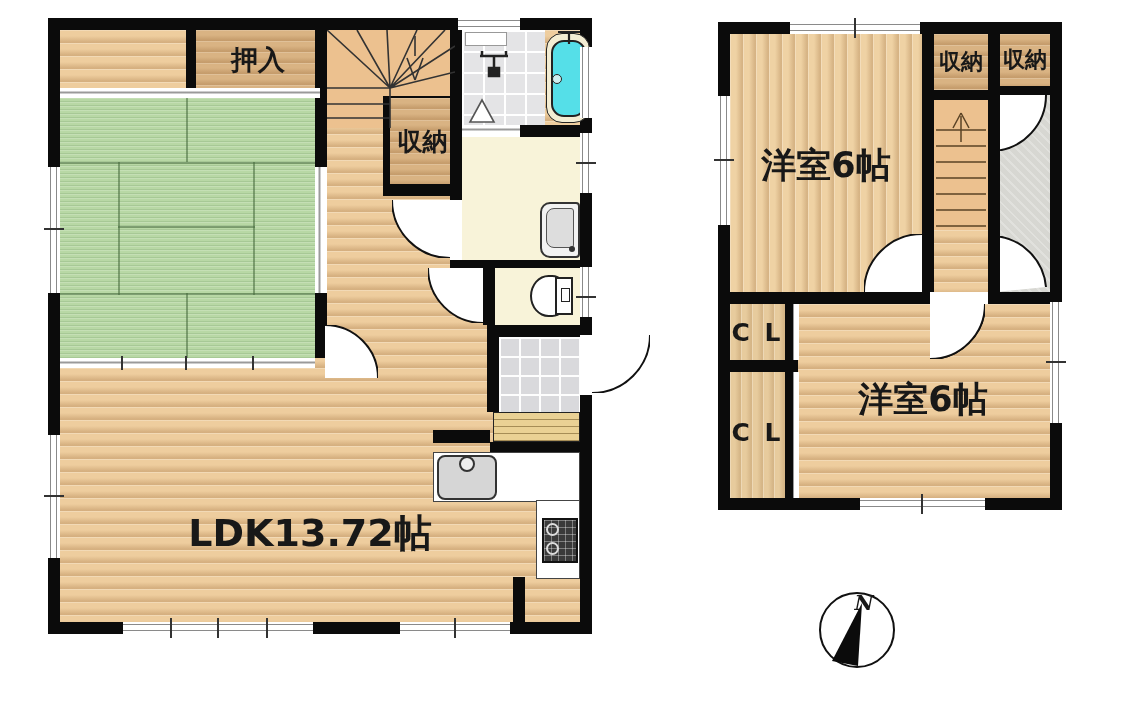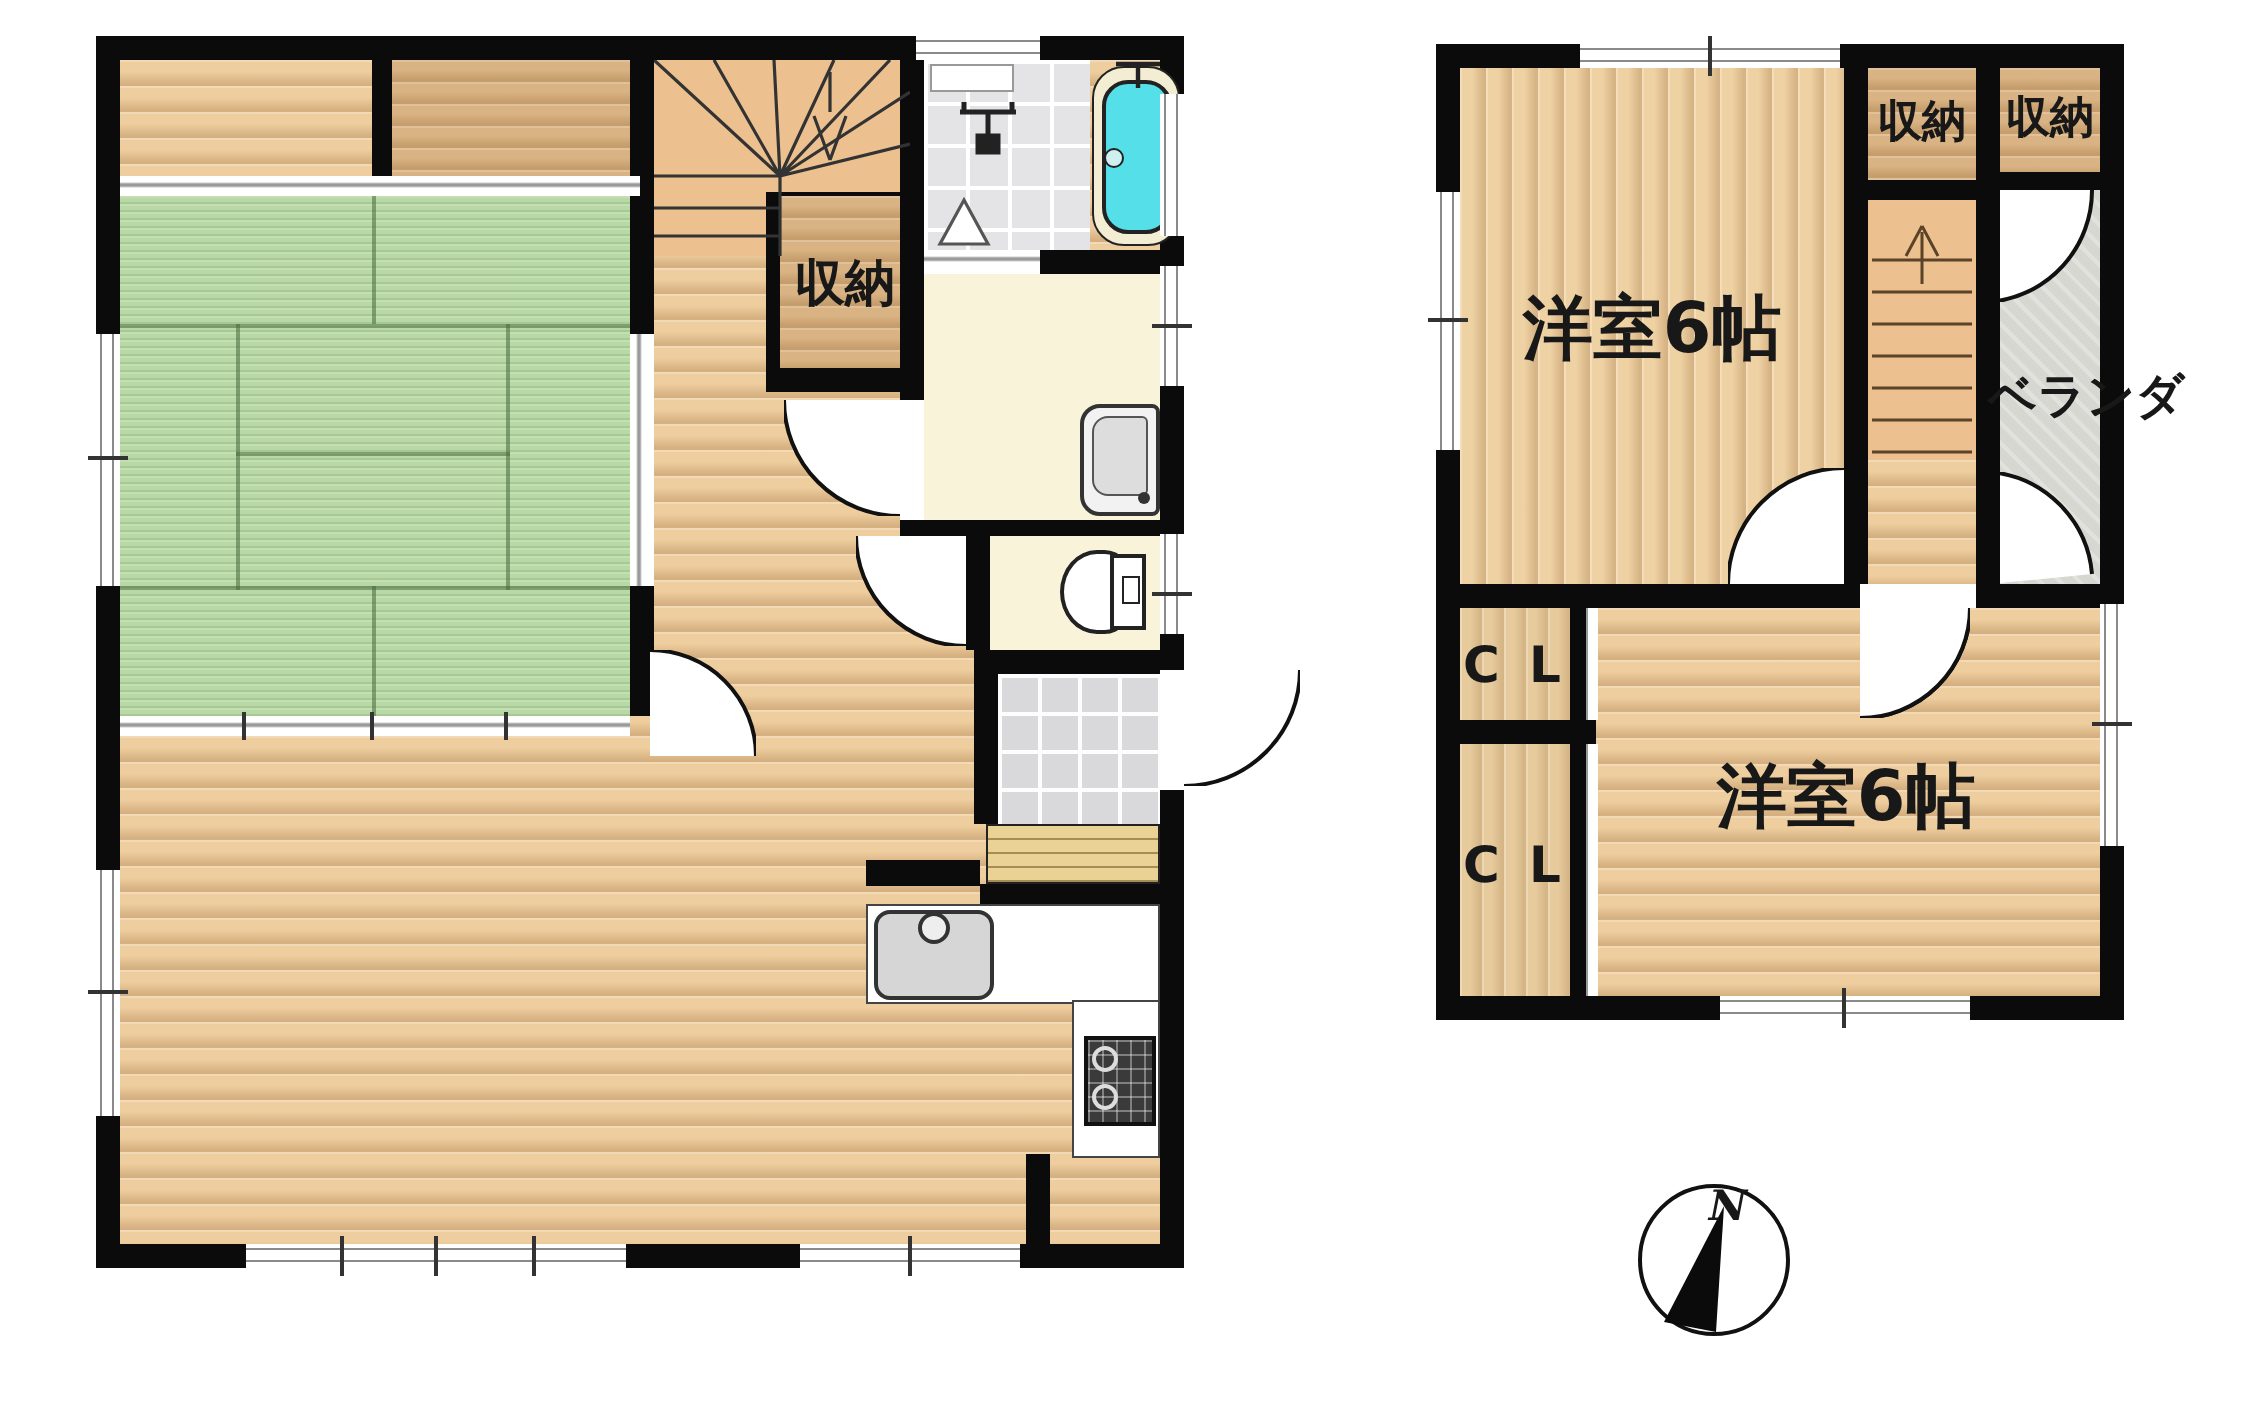--- a/index.html
+++ b/index.html
@@ -42,20 +42,21 @@
     <div class="room wood-h" style="left:12px;top:12px;width:520px;height:592px;"></div>
 
     <div class="wall" style="left:0;top:0;width:544px;height:12px;"></div>
     <div class="wall" style="left:0;top:604px;width:544px;height:12px;"></div>
     <div class="wall" style="left:0;top:0;width:12px;height:616px;"></div>
     <div class="wall" style="left:532px;top:0;width:12px;height:616px;"></div>
 
     <div class="room wood-h" style="left:12px;top:12px;width:126px;height:58px;"></div>
     <div class="wall" style="left:138px;top:12px;width:10px;height:58px;"></div>
     <div class="room closet" style="left:148px;top:12px;width:124px;height:58px;"></div>
+    <div class="label" style="left:148px;top:12px;width:124px;height:58px;font-size:27px;">押入</div>
     <div class="slide-h" style="left:12px;top:70px;width:260px;height:10px;"></div>
 
     <div class="room tatami" style="left:12px;top:80px;width:260px;height:260px;"></div>
     <div class="matline" style="left:12px;top:144px;width:260px;height:2px;"></div>
     <div class="matline" style="left:12px;top:275px;width:260px;height:2px;"></div>
     <div class="matline" style="left:138px;top:80px;width:2px;height:64px;"></div>
     <div class="matline" style="left:138px;top:275px;width:2px;height:65px;"></div>
     <div class="matline" style="left:70px;top:144px;width:2px;height:133px;"></div>
     <div class="matline" style="left:205px;top:144px;width:2px;height:133px;"></div>
     <div class="matline" style="left:70px;top:208px;width:137px;height:2px;"></div>
@@ -149,20 +150,21 @@
 
     <div class="fix" style="left:385px;top:434px;width:147px;height:50px;background:#fff;border:1.5px solid #444;box-sizing:border-box;"></div>
     <div class="fix" style="left:488px;top:482px;width:44px;height:79px;background:#fff;border:1.5px solid #444;box-sizing:border-box;"></div>
     <div class="fix" style="left:389px;top:437px;width:60px;height:45px;background:#d6d6d6;border:2px solid #333;border-radius:8px;box-sizing:border-box;"></div>
     <div class="fix" style="left:411px;top:438px;width:16px;height:16px;background:#eee;border:2px solid #333;border-radius:50%;box-sizing:border-box;"></div>
     <div class="fix" style="left:494px;top:500px;width:36px;height:45px;background:#3a3a3a;background-image:linear-gradient(rgba(255,255,255,.35) 1px,transparent 1px),linear-gradient(90deg,rgba(255,255,255,.35) 1px,transparent 1px);background-size:7px 7px;border:2px solid #111;box-sizing:border-box;"></div>
     <div class="fix" style="left:498px;top:505px;width:13px;height:13px;border:2px solid #ddd;border-radius:50%;box-sizing:border-box;"></div>
     <div class="fix" style="left:498px;top:524px;width:13px;height:13px;border:2px solid #ddd;border-radius:50%;box-sizing:border-box;"></div>
     <div class="wall" style="left:465px;top:559px;width:12px;height:45px;"></div>
 
+    <div class="label" style="left:102px;top:492px;width:320px;height:46px;font-size:38px;">LDK13.72帖</div>
 
     <div class="win-v" style="left:0;top:149px;width:12px;height:126px;"></div>
     <div class="tick" style="left:-4px;top:210px;width:20px;height:2px;"></div>
     <div class="win-v" style="left:0;top:417px;width:12px;height:123px;"></div>
     <div class="tick" style="left:-4px;top:477px;width:20px;height:2px;"></div>
     <div class="win-h" style="left:410px;top:0;width:62px;height:12px;"></div>
     <div class="win-v" style="left:532px;top:29px;width:12px;height:71px;"></div>
     <div class="win-v" style="left:532px;top:115px;width:12px;height:60px;"></div>
     <div class="tick" style="left:528px;top:144px;width:20px;height:2px;"></div>
     <div class="win-v" style="left:532px;top:249px;width:12px;height:50px;"></div>
@@ -211,21 +213,20 @@
     <div class="room veranda-t" style="left:282px;top:71px;width:50px;height:199px;"></div>
     <div class="wall" style="left:270px;top:78px;width:12px;height:192px;"></div>
     <svg class="arc" style="left:282px;top:73px;" width="51" height="56" viewBox="0 0 51 56">
       <path d="M51,0 A56,56 0 0 1 0,56 L0,0 Z" fill="#fff" transform="translate(-5,0)"></path>
       <path d="M51,0 A56,56 0 0 1 0,56" fill="none" stroke="#111" stroke-width="2" transform="translate(-5,0)"></path>
     </svg>
     <svg class="arc" style="left:282px;top:214px;" width="51" height="56" viewBox="0 0 51 56">
       <path d="M0,0 A56,56 0 0 1 51,51 L0,56 Z" fill="#fff" transform="translate(-5,0)"></path>
       <path d="M0,0 A56,56 0 0 1 51,51" fill="none" stroke="#111" stroke-width="2" transform="translate(-5,0)"></path>
     </svg>
-    <div class="label" style="left:276px;top:162px;width:130px;height:28px;font-size:24px;justify-content:flex-start;">ベランダ</div>
 
     <div class="wall" style="left:0;top:270px;width:344px;height:12px;"></div>
     <div class="fix" style="left:212px;top:270px;width:58px;height:12px;background:#fff;"></div>
     <svg class="arc" style="left:212px;top:282px;" width="55" height="55" viewBox="0 0 55 55">
       <path d="M55,0 A55,55 0 0 1 0,55 L0,0 Z" fill="#fff"></path>
       <path d="M55,0 A55,55 0 0 1 0,55" fill="none" stroke="#111" stroke-width="2"></path>
     </svg>
 
     <div class="room cl-wood" style="left:12px;top:282px;width:55px;height:56px;"></div>
     <div class="label" style="left:12px;top:282px;width:55px;height:56px;font-size:25px;letter-spacing:3px;">C L</div>

